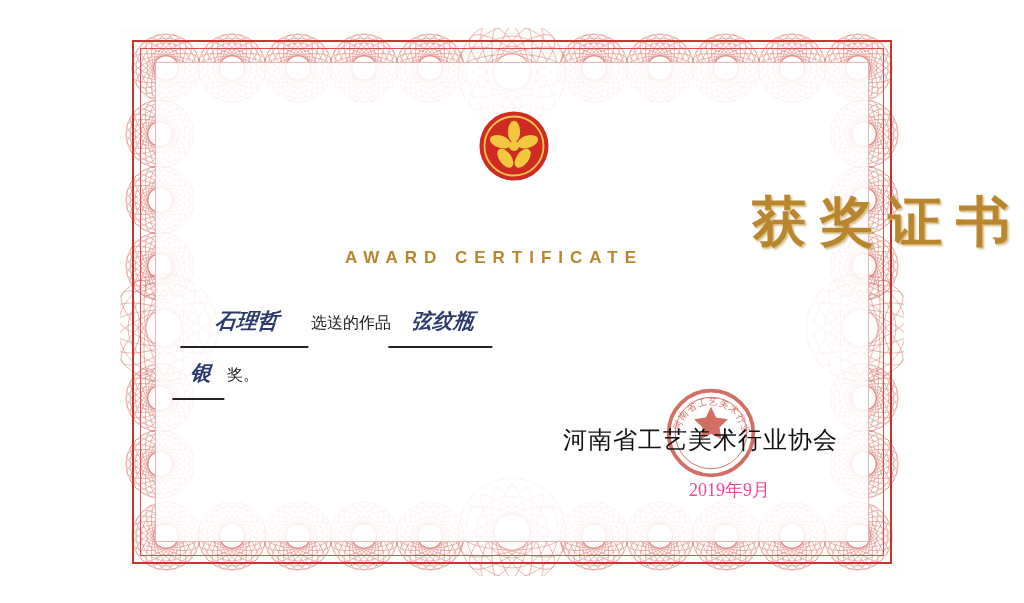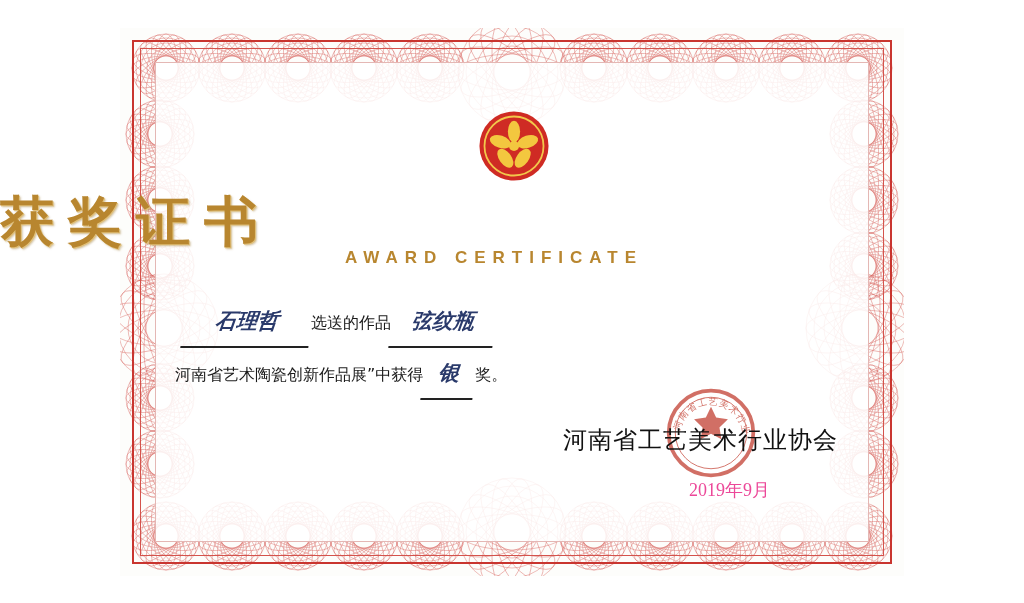--- a/index.html
+++ b/index.html
@@ -74,21 +74,21 @@
     width: 72px;
     height: 72px;
   }
 
   
   .title-cn {
     position: absolute;
     left: 0;
     top: 186px;
     width: 1024px;
-    text-align: left;
+    text-align: right;
     font-family: "DejaVu Sans", sans-serif;
     font-size: 54px;
     font-weight: bold;
     letter-spacing: 14px;
     color: #b8862f;
     text-shadow: 1px 1px 0 #e0c07a, 2px 2px 2px rgba(140,100,20,0.35);
   }
   .title-en {
     position: absolute;
     left: 0;
@@ -288,21 +288,20 @@
   <div class="title-cn">获奖证书</div>
   <div class="title-en">AWARD CERTIFICATE</div>
 
   <div class="body-block">
     <div class="body-line line1">
       <span class="fill-blank blank-name">石理哲</span>
       <span class="static-txt">选送的作品</span>
       <span class="fill-blank blank-work">弦纹瓶</span>
     </div>
     <div class="body-line">
-      <span class="static-txt">河南省艺术陶瓷创新作品展”中获得</span>
       <span class="fill-blank blank-prize">银</span>
       <span class="static-txt">奖。</span>
     </div>
   </div>
 
   <svg class="seal" viewBox="0 0 100 100">
     <circle cx="50" cy="50" r="45" fill="none" stroke="#c0392b" stroke-width="4"></circle>
     <circle cx="50" cy="50" r="38" fill="none" stroke="#c0392b" stroke-width="1"></circle>
     <path d="M50 22 l5.5 11.5 12.5 1.8 -9 8.9 2.1 12.5 -11.1 -5.9 -11.1 5.9 2.1 -12.5 -9 -8.9 12.5 -1.8z" fill="#c0392b"></path>
     <path id="sealarc" d="M 16 54 A 34 34 0 0 1 84 54" fill="none"></path>

